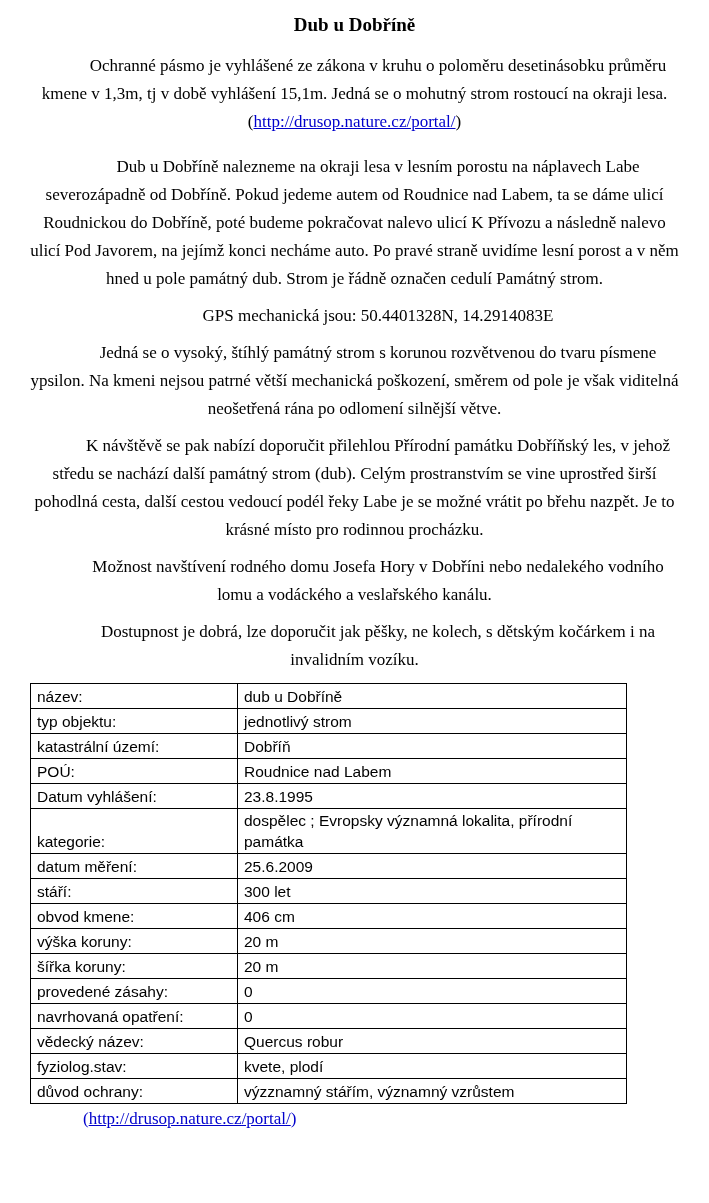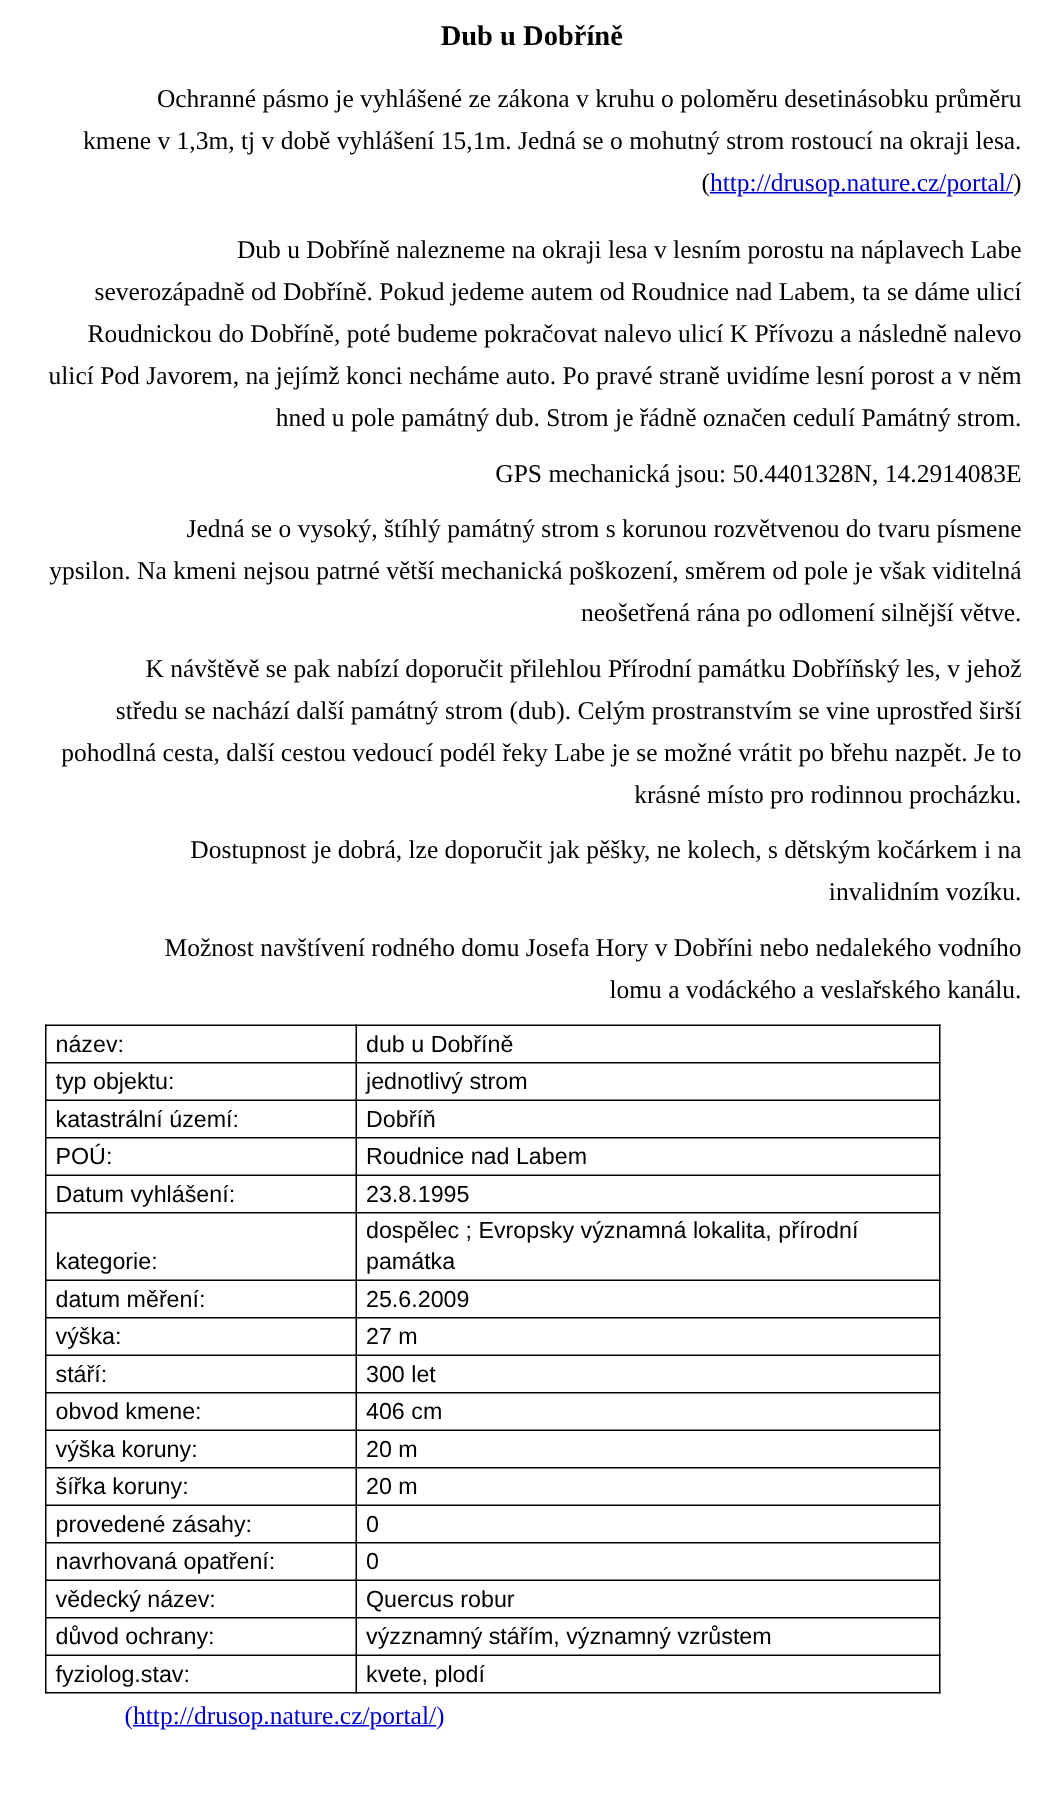--- a/index.html
+++ b/index.html
@@ -20,21 +20,21 @@
   .doc-title {
     font-family: "Liberation Serif", serif;
     font-size: 19px;
     font-weight: bold;
     text-align: center;
     margin: 6px 0 16px 0;
   }
   .body-para {
     font-size: 17px;
     line-height: 28px;
-    text-align: right;
+    text-align: center;
     text-indent: 47px;
     margin: 0 0 9px 0;
   }
   .first-para {
     margin-bottom: 17px;
   }
   a.doc-link {
     color: #0000cc;
     text-decoration: underline;
     cursor: pointer;
@@ -75,23 +75,23 @@
   <p class="body-para first-para"><span>Ochranné pásmo je vyhlášené ze zákona v kruhu o poloměru desetinásobku průměru kmene v 1,3m, tj v době vyhlášení 15,1m. Jedná se o mohutný strom rostoucí na okraji lesa. (</span><a class="doc-link" href="#">http://drusop.nature.cz/portal/</a><span>)</span></p>
 
   <p class="body-para">Dub u Dobříně nalezneme na okraji lesa v lesním porostu na náplavech Labe severozápadně od Dobříně. Pokud jedeme autem od Roudnice nad Labem, ta se dáme ulicí Roudnickou do Dobříně, poté budeme pokračovat nalevo ulicí K Přívozu a následně nalevo ulicí Pod Javorem, na jejímž konci necháme auto. Po pravé straně uvidíme lesní porost a v něm hned u pole památný dub. Strom je řádně označen cedulí Památný strom.</p>
 
   <p class="body-para">GPS mechanická jsou: 50.4401328N, 14.2914083E</p>
 
   <p class="body-para">Jedná se o vysoký, štíhlý památný strom s korunou rozvětvenou do tvaru písmene ypsilon. Na kmeni nejsou patrné větší mechanická poškození, směrem od pole je však viditelná neošetřená rána po odlomení silnější větve.</p>
 
   <p class="body-para">K návštěvě se pak nabízí doporučit přilehlou Přírodní památku Dobříňský les, v jehož středu se nachází další památný strom (dub). Celým prostranstvím se vine uprostřed širší pohodlná cesta, další cestou vedoucí podél řeky Labe je se možné vrátit po břehu nazpět. Je to krásné místo pro rodinnou procházku.</p>
 
+  <p class="body-para">Možnost navštívení rodného domu Josefa Hory v Dobříni nebo nedalekého vodního lomu a vodáckého a veslařského kanálu.</p>
+
   <p class="body-para">Dostupnost je dobrá, lze doporučit jak pěšky, ne kolech, s dětským kočárkem i na invalidním vozíku.</p>
-
-  <p class="body-para">Možnost navštívení rodného domu Josefa Hory v Dobříni nebo nedalekého vodního lomu a vodáckého a veslařského kanálu.</p>
 
   <table class="info-table">
     <colgroup>
       <col style="width:207px">
       <col>
     </colgroup>
     <tbody>
         <tr>
           <td>název:</td>
           <td>dub u Dobříně</td>
@@ -114,24 +114,20 @@
         </tr>
         <tr>
           <td>kategorie:</td>
           <td>dospělec ; Evropsky významná lokalita, přírodní památka</td>
         </tr>
         <tr>
           <td>datum měření:</td>
           <td>25.6.2009</td>
         </tr>
         <tr>
-          <td>výška:</td>
-          <td>27 m</td>
-        </tr>
-        <tr>
           <td>stáří:</td>
           <td>300 let</td>
         </tr>
         <tr>
           <td>obvod kmene:</td>
           <td>406 cm</td>
         </tr>
         <tr>
           <td>výška koruny:</td>
           <td>20 m</td>
@@ -146,25 +142,25 @@
         </tr>
         <tr>
           <td>navrhovaná opatření:</td>
           <td>0</td>
         </tr>
         <tr>
           <td>vědecký název:</td>
           <td>Quercus robur</td>
         </tr>
         <tr>
+          <td>fyziolog.stav:</td>
+          <td>kvete, plodí</td>
+        </tr>
+        <tr>
           <td>důvod ochrany:</td>
           <td>výzznamný stářím, významný vzrůstem</td>
-        </tr>
-        <tr>
-          <td>fyziolog.stav:</td>
-          <td>kvete, plodí</td>
         </tr>
       </tbody>
   </table>
 
   <p class="footer-line"><span>(</span><a class="doc-link" href="#">http://drusop.nature.cz/portal/</a><span>)</span></p>
 
 </div>
 
 </body></html>

